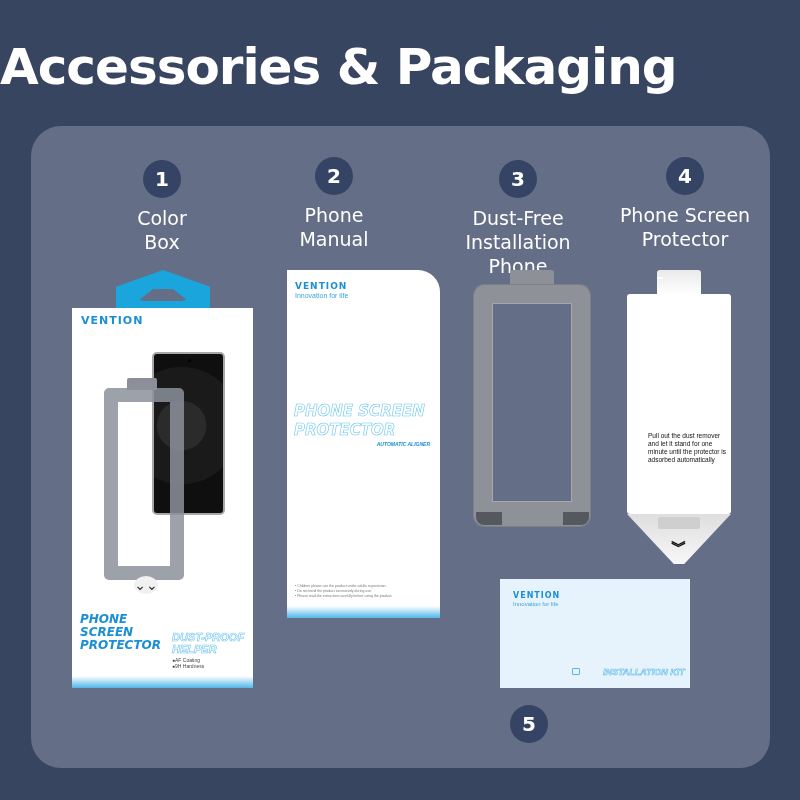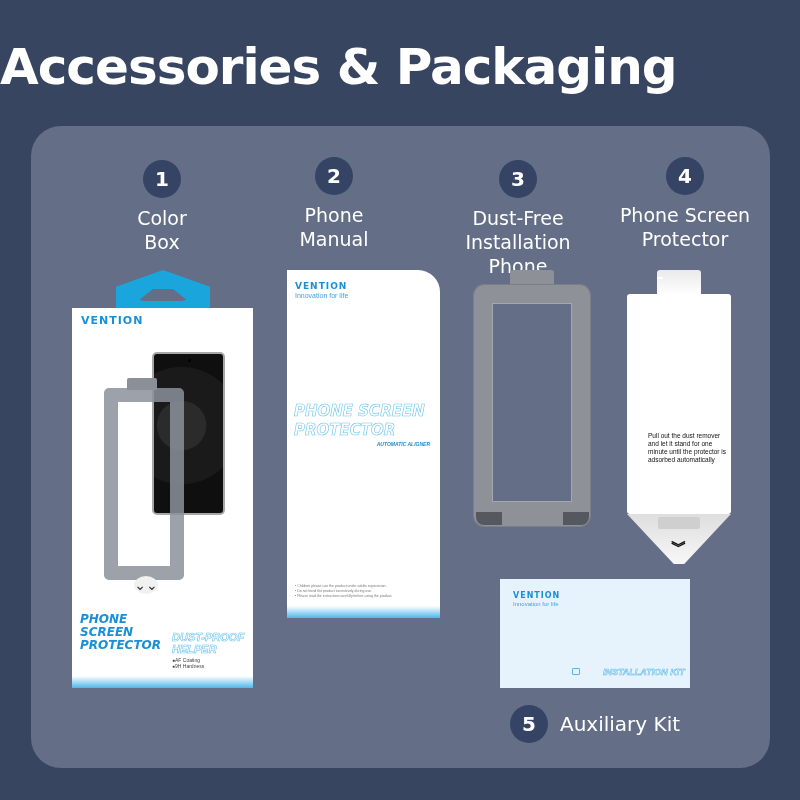--- a/index.html
+++ b/index.html
@@ -257,14 +257,13 @@
 <div class="sp-chev">︾</div>
 
 <div class="kit">
   <div class="brand kit-brand">VENTION</div>
   <div class="tagline kit-tag">Innovation for life</div>
   <div class="kit-icon"></div>
   <div class="kit-label" style="left:91px;margin-left:12px;">INSTALLATION KIT</div>
 </div>
 <div class="step5">
   <div class="badge">5</div>
-  <div class="step5-label">Auxiliary Kit</div>
 </div>
 
 </body></html>

